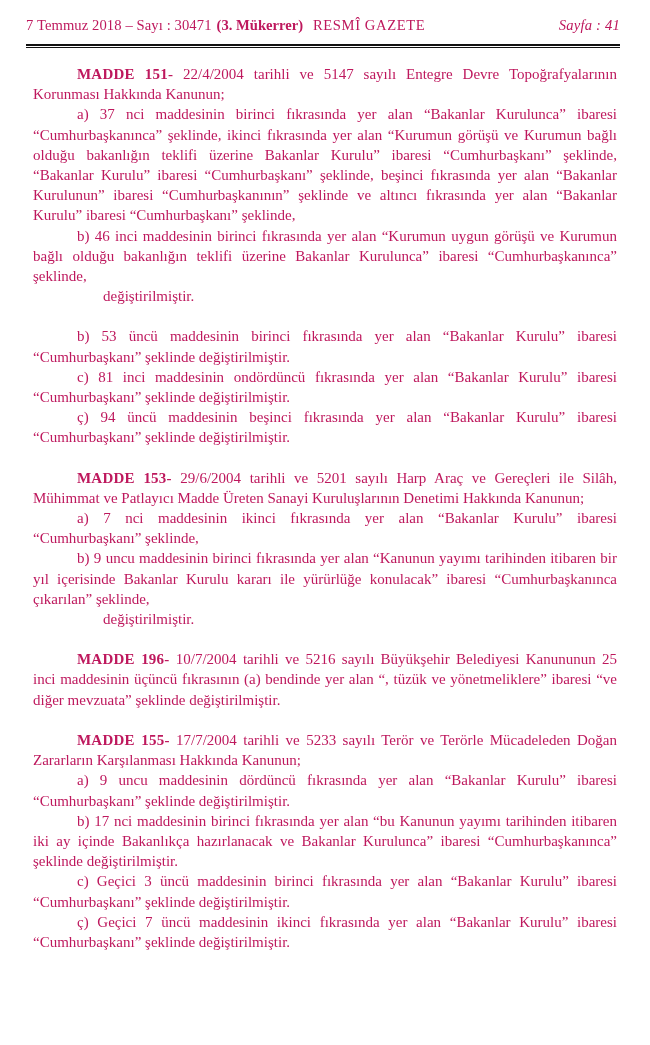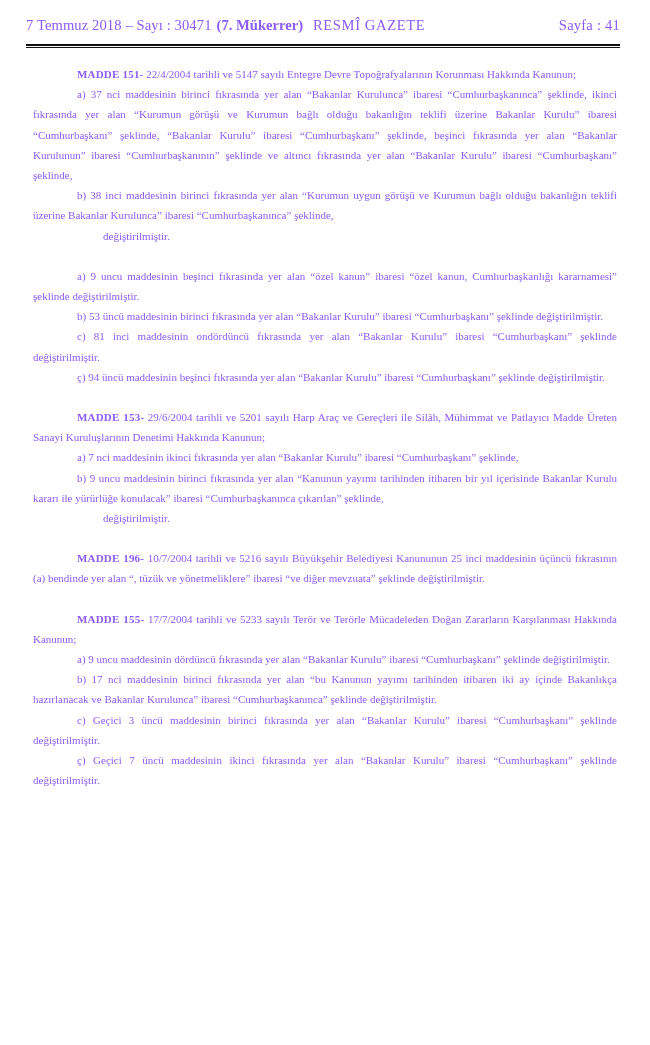--- a/index.html
+++ b/index.html
@@ -7,21 +7,21 @@
     margin: 0;
     padding: 0;
     background: #ffffff;
   }
   .page {
     position: relative;
     width: 646px;
     height: 1045px;
     margin: 0;
     background: #ffffff;
-    color: #8b5cf6;
+    color: #be185d;
     font-family: "Liberation Serif", "DejaVu Serif", serif;
     overflow: hidden;
     box-sizing: border-box;
   }
 
   
   .header {
     position: absolute;
     left: 26px;
     right: 26px;
@@ -44,21 +44,21 @@
   .header-issue { letter-spacing: 0.1px; }
   .header-mukerrer {
     font-weight: bold;
     margin-left: 5px;
   }
   .header-center {
     margin-left: 10px;
     letter-spacing: 0.6px;
   }
   .header-middle-spacer { flex: 1 1 auto; }
-  .header-right { letter-spacing: 0.2px; }
+  .header-right { letter-spacing: 0.2px; font-style: italic; }
 
   .header-rule {
     position: absolute;
     left: 26px;
     right: 26px;
     top: 44px;
     height: 4px;
   }
   .header-rule .rule-thick {
     height: 1.6px;
@@ -75,21 +75,21 @@
 
   
   .body {
     position: absolute;
     left: 33px;
     top: 64px;
     width: 584px;
   }
   p {
     margin: 0;
-    font-size: 11px;
+    font-size: 15px;
     line-height: 20.2px;
     text-align: justify;
     text-justify: inter-word;
     hyphens: none;
   }
   p.indent {
     text-indent: 44px;
   }
   p.indent-deep {
     text-indent: 70px;
@@ -104,44 +104,43 @@
 </style>
 </head>
 <body>
 
 <div class="page">
 
   <div class="header">
     <div class="header-row">
       <span class="header-left">
         <span class="header-issue">7 Temmuz 2018 – Sayı : 30471</span>
-        <span class="header-mukerrer">(7. Mükerrer)</span>
+        <span class="header-mukerrer">(3. Mükerrer)</span>
         <span class="header-center">RESMÎ GAZETE</span>
       </span>
       <span class="header-middle-spacer"></span>
       <span class="header-right">Sayfa : 41</span>
     </div>
   </div>
 
   <div class="header-rule">
     <div class="rule-thick"></div>
     <div class="rule-gap"></div>
     <div class="rule-thin"></div>
   </div>
 
   <div class="body">
 
     <p class="indent"><span class="madde-label">MADDE 151-</span><span> 22/4/2004 tarihli ve 5147 sayılı Entegre Devre Topoğrafyalarının Korunması Hakkında Kanunun;</span></p>
     <p class="indent">a) 37 nci maddesinin birinci fıkrasında yer alan “Bakanlar Kurulunca” ibaresi “Cumhurbaşkanınca” şeklinde, ikinci fıkrasında yer alan “Kurumun görüşü ve Kurumun bağlı olduğu bakanlığın teklifi üzerine Bakanlar Kurulu” ibaresi “Cumhurbaşkanı” şeklinde, “Bakanlar Kurulu” ibaresi “Cumhurbaşkanı” şeklinde, beşinci fıkrasında yer alan “Bakanlar Kurulunun” ibaresi “Cumhurbaşkanının” şeklinde ve altıncı fıkrasında yer alan “Bakanlar Kurulu” ibaresi “Cumhurbaşkanı”  şeklinde,</p>
-    <p class="indent">b) 38 inci maddesinin birinci fıkrasında yer alan “Kurumun uygun görüşü ve Kurumun bağlı olduğu bakanlığın teklifi üzerine Bakanlar Kurulunca” ibaresi “Cumhurbaşkanınca” şeklinde,</p>
+    <p class="indent">b) 46 inci maddesinin birinci fıkrasında yer alan “Kurumun uygun görüşü ve Kurumun bağlı olduğu bakanlığın teklifi üzerine Bakanlar Kurulunca” ibaresi “Cumhurbaşkanınca” şeklinde,</p>
     <p class="indent-deep">değiştirilmiştir.</p>
 
     <div class="gap-article"></div>
 
-    <p class="indent">a) 9 uncu maddesinin beşinci fıkrasında yer alan “özel kanun” ibaresi “özel kanun, Cumhurbaşkanlığı kararnamesi” şeklinde değiştirilmiştir.</p>
     <p class="indent">b) 53 üncü maddesinin birinci fıkrasında yer alan “Bakanlar Kurulu” ibaresi “Cumhurbaşkanı” şeklinde değiştirilmiştir.</p>
     <p class="indent">c) 81 inci maddesinin ondördüncü fıkrasında yer alan “Bakanlar Kurulu” ibaresi “Cumhurbaşkanı” şeklinde değiştirilmiştir.</p>
     <p class="indent">ç) 94 üncü maddesinin beşinci fıkrasında yer alan “Bakanlar Kurulu” ibaresi “Cumhurbaşkanı” şeklinde değiştirilmiştir.</p>
 
     <div class="gap-article"></div>
 
     <p class="indent"><span class="madde-label">MADDE 153-</span><span> 29/6/2004 tarihli ve 5201 sayılı Harp Araç ve Gereçleri ile Silâh, Mühimmat ve Patlayıcı Madde Üreten Sanayi Kuruluşlarının Denetimi Hakkında Kanunun;</span></p>
     <p class="indent">a) 7 nci maddesinin ikinci fıkrasında yer alan “Bakanlar Kurulu” ibaresi “Cumhurbaşkanı” şeklinde,</p>
     <p class="indent">b) 9 uncu maddesinin birinci fıkrasında yer alan “Kanunun yayımı tarihinden itibaren bir yıl içerisinde Bakanlar Kurulu kararı ile yürürlüğe konulacak” ibaresi “Cumhurbaşkanınca çıkarılan” şeklinde,</p>
     <p class="indent-deep">değiştirilmiştir.</p>

